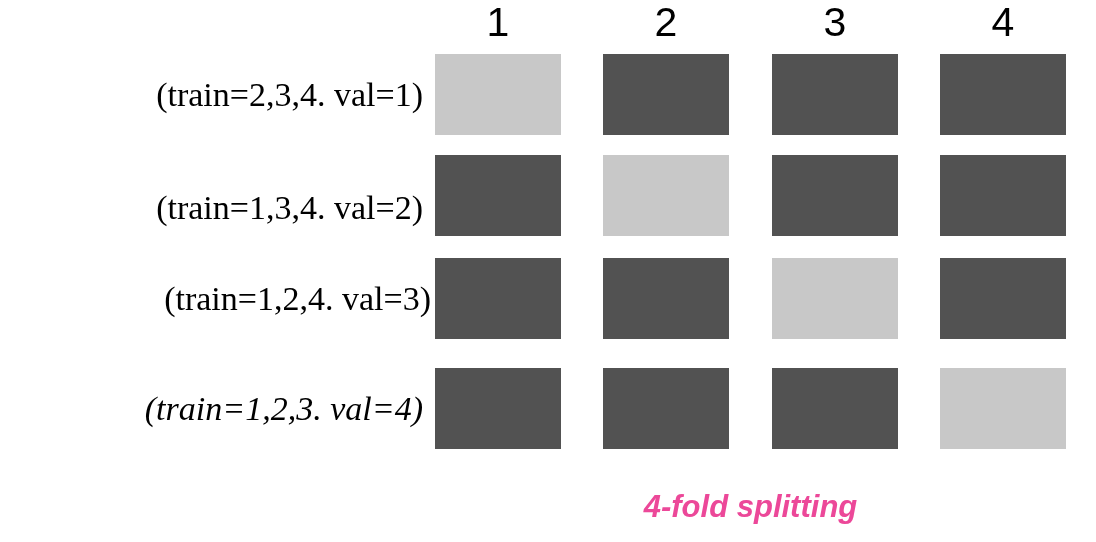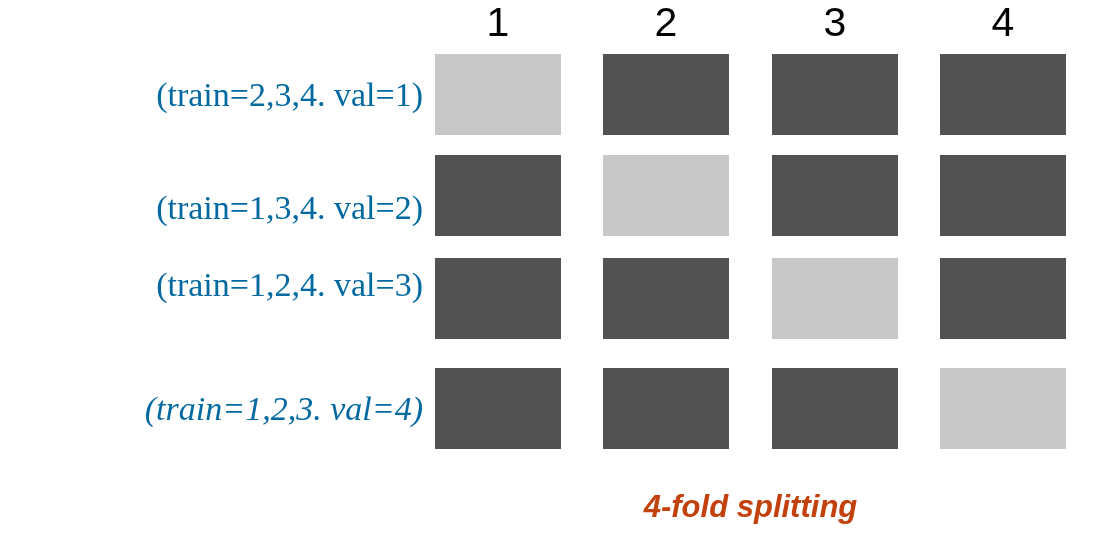--- a/index.html
+++ b/index.html
@@ -37,21 +37,21 @@
   .row-label {
     position: absolute;
     left: 0px;
     width: 423px;
     height: 81px;
     line-height: 81px;
     text-align: right;
     font-family: "Liberation Serif", "DejaVu Serif", serif;
     font-size: 34px;
     font-weight: 400;
-    color: #0369a1;
+    color: #000000;
     white-space: nowrap;
   }
 
   
   .fold-block {
     position: absolute;
     width: 126px;
     height: 81px;
   }
   .fold-train { background: #525252; }
@@ -60,39 +60,39 @@
   
   .caption {
     position: absolute;
     left: 435px;
     width: 631px;
     text-align: center;
     font-family: "Liberation Sans", "DejaVu Sans", sans-serif;
     font-size: 31px;
     font-weight: bold;
     font-style: italic;
-    color: #c2410c;
+    color: #ec4899;
     white-space: nowrap;
   }
 </style>
 </head>
 <body>
 
 <div id="canvas" style="background: rgb(255, 255, 255);">
 
   <div id="column-headers">
       <div class="col-header" style="left: 435px;">1</div>
       <div class="col-header" style="left: 603px;">2</div>
       <div class="col-header" style="left: 772px;">3</div>
       <div class="col-header" style="left: 940px;">4</div>
     </div>
   <div id="row-labels">
       <div class="row-label" style="top: 54px;">(train=2,3,4. val=1)</div>
       <div class="row-label" style="top: 167px;">(train=1,3,4. val=2)</div>
-      <div class="row-label" style="top: 244px;">(train=1,2,4. val=3)</div>
+      <div class="row-label" style="top: 258px; padding-left: 8px;">(train=1,2,4. val=3)</div>
       <div class="row-label" style="top: 368px; font-style: italic;">(train=1,2,3. val=4)</div>
     </div>
   <div id="fold-grid">
       <div class="fold-block fold-val" style="left: 435px; top: 54px;"></div>
       <div class="fold-block fold-train" style="left: 603px; top: 54px;"></div>
       <div class="fold-block fold-train" style="left: 772px; top: 54px;"></div>
       <div class="fold-block fold-train" style="left: 940px; top: 54px;"></div>
       <div class="fold-block fold-train" style="left: 435px; top: 155px;"></div>
       <div class="fold-block fold-val" style="left: 603px; top: 155px;"></div>
       <div class="fold-block fold-train" style="left: 772px; top: 155px;"></div>

